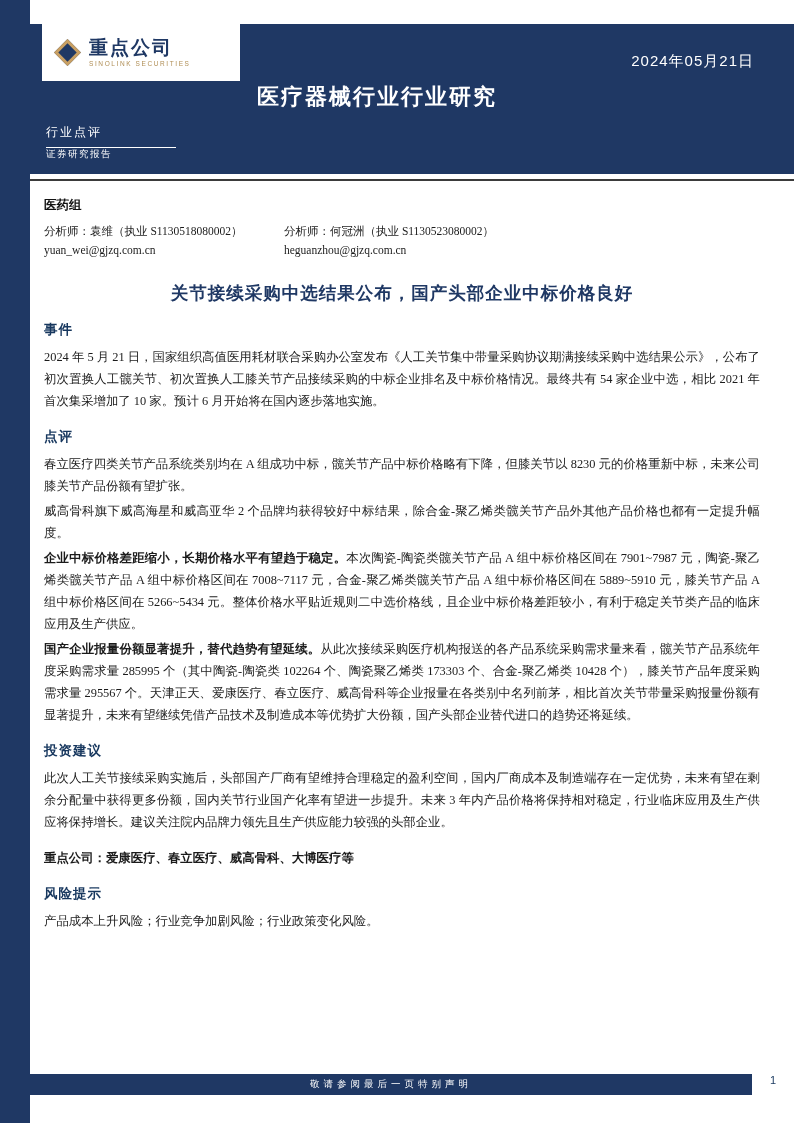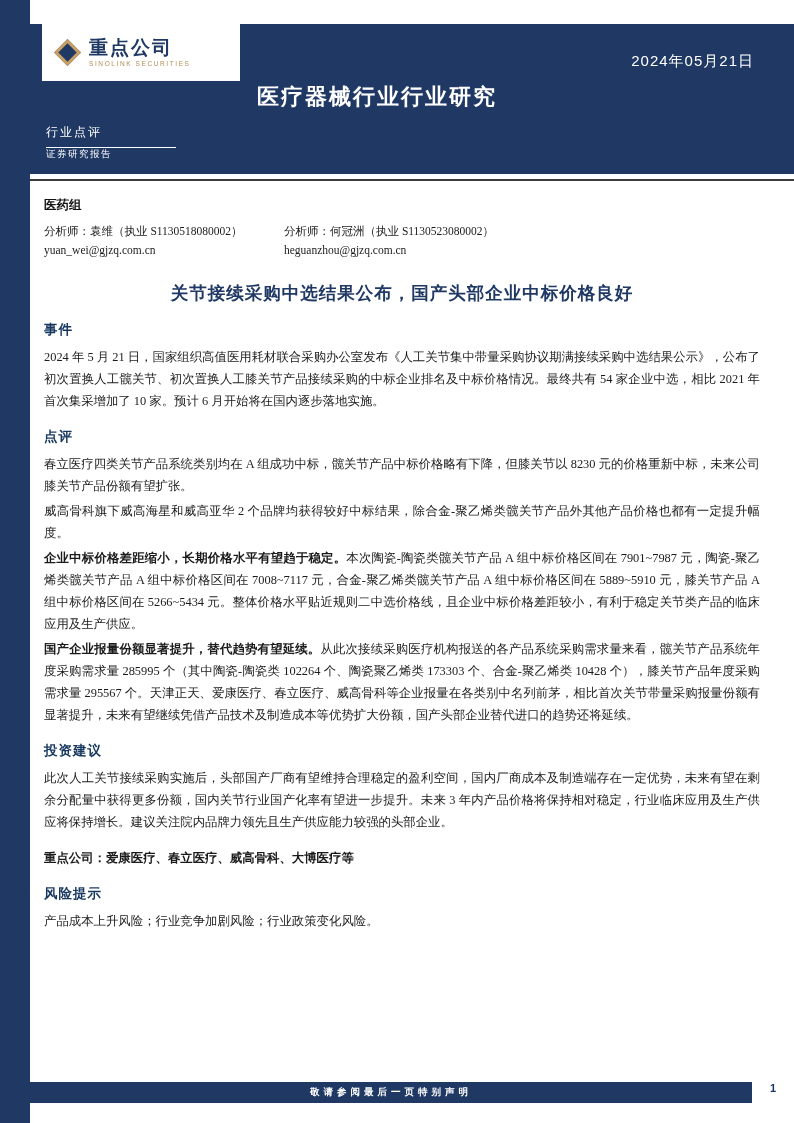--- a/index.html
+++ b/index.html
@@ -152,24 +152,23 @@
   }
   .bp b { font-weight: bold; }
   .key {
     font-weight: bold;
     margin-top: 14px;
   }
   
   .footer {
     flex: 0 0 auto;
     margin-top: auto;
-    margin-bottom: 20px;
+    margin-bottom: 28px;
     display: flex;
     align-items: flex-start;
-    font-weight: bold;
   }
   .footer-band {
     flex: 1 1 auto;
     height: 21px;
     line-height: 21px;
     background: #1F3864;
     color: #ffffff;
     text-align: center;
     font-size: 9.5px;
     letter-spacing: 4px;

